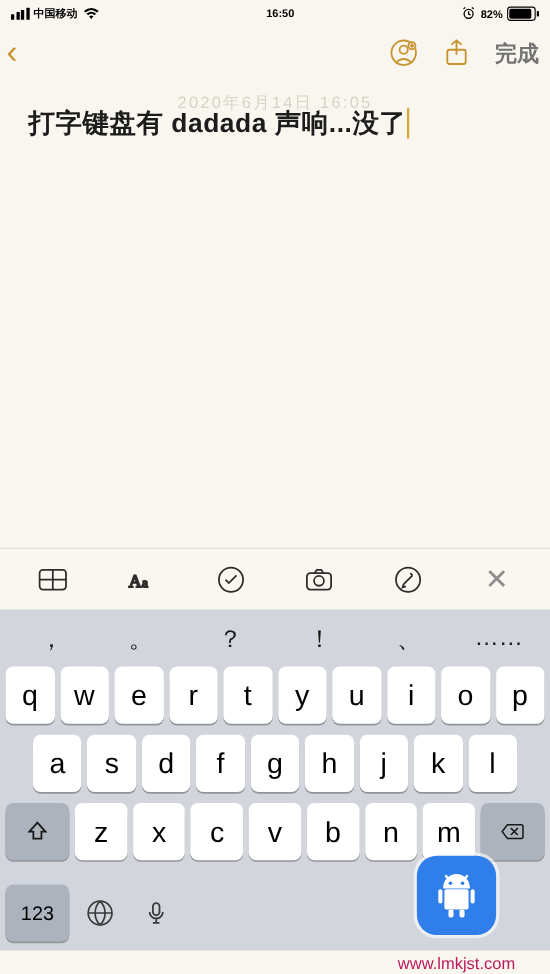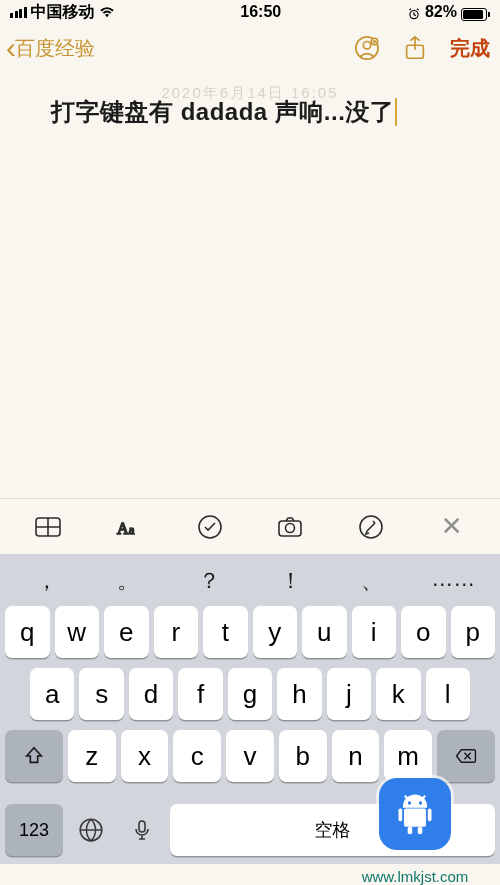--- a/index.html
+++ b/index.html
@@ -6,21 +6,21 @@
     body {
       width: 500px; height: 885px;
       font-family: -apple-system, "Helvetica Neue", Arial, sans-serif;
       background: #f8f6ee;
       position: relative;
       overflow: hidden;
     }
     .status-bar {
       height: 24px;
       display: flex; align-items: center; justify-content: space-between;
-      padding: 4px 10px; font-size: 16px; font-weight: 600; color: #000;
+      padding: 4px 10px; font-size: 10px; font-weight: 600; color: #000;
     }
     .status-left { display: flex; align-items: center; gap: 4px; }
     .status-right { display: flex; align-items: flex-end; gap: 4px; }
     .signal-bars { display: inline-flex; align-items: flex-end; gap: 1.5px; }
     .signal-bars span { width: 3px; background:#000; border-radius:0.5px;}
     .signal-bars span:nth-child(1){height:5px}.signal-bars span:nth-child(2){height:7px}
     .signal-bars span:nth-child(3){height:9px}.signal-bars span:nth-child(4){height:11px}
     .wifi-icon { width:16px; height:12px; }
     .alarm-icon { width:14px; height:14px; }
     .battery { display:inline-flex; align-items:center; }
@@ -29,32 +29,32 @@
     .battery-tip { width:2px; height:5px; background:#000; margin-left:1px; border-radius:0 1px 1px 0;}
 
     .nav-bar {
       height: 48px; display:flex; align-items:center; justify-content:space-between;
       padding: 0 10px 0 6px;
     }
     .back-btn { display:flex; align-items:center; color:#c79431; font-size:20px; }
     .back-chevron { font-size:30px; line-height:1; margin-right:-1px; font-weight:300;}
     .nav-right { display:flex; align-items:center; gap:22px; color:#c79431; }
     .nav-right svg { width:26px; height:26px; stroke:#c79431; }
-    .done-btn { font-size:20px; font-weight:600; color:#c2410c; }
+    .done-btn { font-size:20px; font-weight:600; color:#737373; }
 
     .body-area {
       position: relative;
       height: 426px;
       padding: 24px 26px 0;
     }
     .date-faint {
       position:absolute; top:-12px; left:0; right:0; text-align:center;
       color:#d7d3c6; font-size:15px; letter-spacing:2px;margin-top:24px;
     }
-    .note-text { font-size:24px; font-weight:700; color:#1c1c1c; letter-spacing:0.5px; display:flex; align-items:center;margin-left:25px;}
+    .note-text { font-size:24px; font-weight:700; color:#1c1c1c; letter-spacing:0.5px; display:flex; align-items:center;}
     .cursor {
       display:inline-block; width:2px; height:28px; background:#d6a638; vertical-align:middle; margin-left:1px;
     }
 
     .toolbar {
       height: 56px; background:#f9f7ef;
       border-top:1px solid #e0ddd0;
       display:flex; align-items:center; justify-content:space-around;
       padding:0 8px;
     }
@@ -95,21 +95,21 @@
       display:flex; flex-direction:column; align-items:center;
       pointer-events:none;
     }
     .wm-badge {
       width:72px; height:72px; background:#2f7eea; border-radius:18px;
       display:flex; align-items:center; justify-content:center;
       position:relative; box-shadow:0 0 0 3px rgba(255,255,255,0.6);
     }
     .wm-android { width:44px; height:44px; }
     .wm-text { margin-top:6px; font-size:24px; font-weight:700; color:#2f7eea; font-style:italic; letter-spacing:1px;}
-    .wm-url { font-size:15px; color:#0f766e; margin-top:18px; }
+    .wm-url { font-size:15px; color:#be185d; margin-top:18px; }
   </style>
 </head>
 <body>
 
 <div class="status-bar">
   <div class="status-left">
     <span class="signal-bars">
         <span></span>
         <span></span>
         <span></span>
@@ -133,21 +133,20 @@
           <span class="battery-fill"></span>
         </span>
         <span class="battery-tip"></span>
       </span>
   </div>
 </div>
 
 <div class="nav-bar">
   <div class="back-btn">
     <span class="back-chevron">‹</span>
-    <span>百度经验</span>
   </div>
   <div class="nav-right">
     <svg viewBox="0 0 28 28" fill="none" stroke-width="1.8">
         <circle cx="14" cy="14" r="12"></circle>
         <circle cx="14" cy="11" r="4"></circle>
         <path d="M6 24 q8-8 16 0"></path>
         <circle cx="22" cy="7" r="4" fill="#f8f6ee" stroke="none"></circle>
         <circle cx="22" cy="7" r="3.5"></circle>
         <path d="M22 5 v4 M20 7 h4"></path>
       </svg>
@@ -263,21 +262,20 @@
           <circle cx="12" cy="12" r="10"></circle>
           <path d="M2 12 h20 M12 2 a14 14 0 0 1 0 20 a14 14 0 0 1 0-20"></path>
         </svg>
       </div>
     <div class="key-mic">
         <svg viewBox="0 0 24 24" width="24" height="24" fill="none" stroke="#3a3a3a" stroke-width="1.6">
           <rect x="9" y="3" width="6" height="11" rx="3"></rect>
           <path d="M6 11 a6 6 0 0 0 12 0 M12 17 v4 M9 21 h6"></path>
         </svg>
       </div>
-    <div class="key-space">空格</div>
   </div>
 </div>
 
 <div class="watermark">
   <div class="wm-badge">
     <svg class="wm-android" viewBox="0 0 24 24" fill="#fff">
         <path d="M6 8 a6 6 0 0 1 12 0 H6 Z M8 4 l-1.5-2 M16 4 l1.5-2" stroke="#fff" stroke-width="1.2"></path>
         <circle cx="9" cy="6" r="0.9" fill="#2f7eea"></circle>
         <circle cx="15" cy="6" r="0.9" fill="#2f7eea"></circle>
         <rect x="6" y="9" width="12" height="10" rx="1"></rect>

